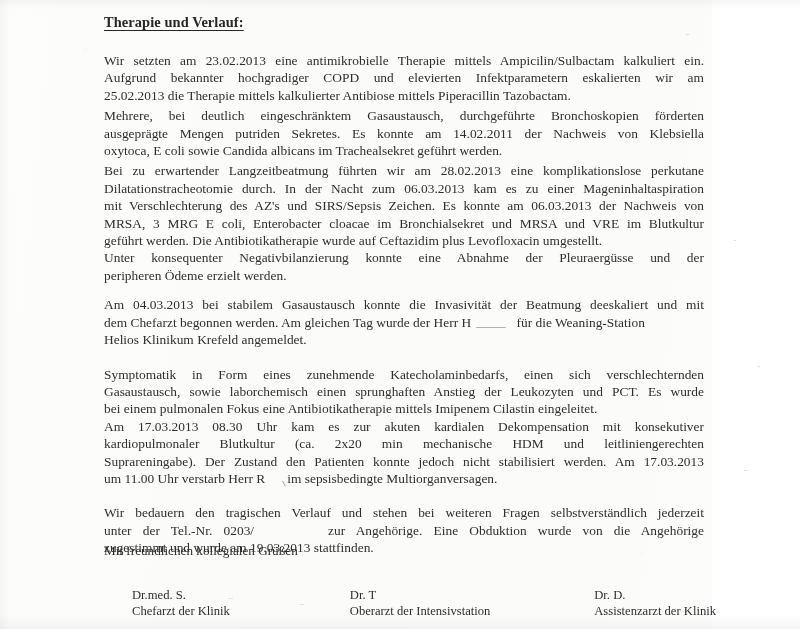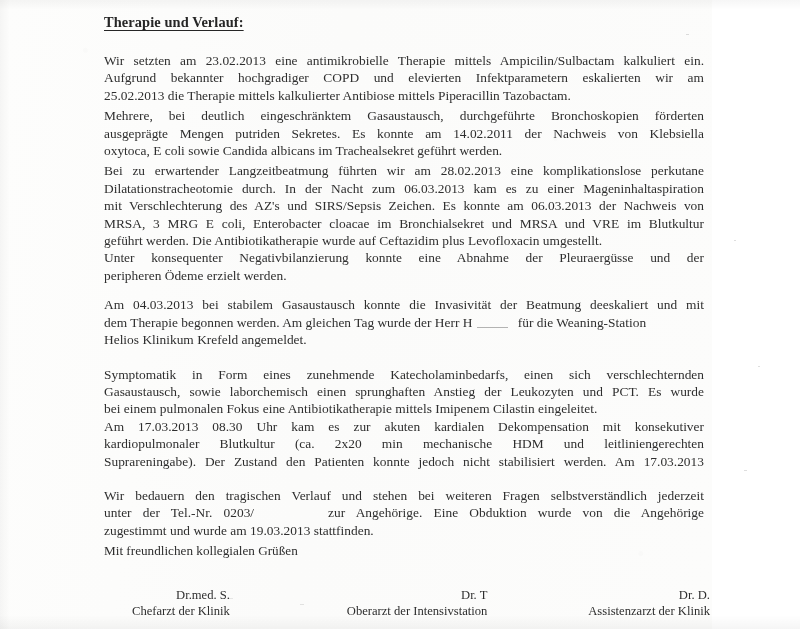--- a/index.html
+++ b/index.html
@@ -115,24 +115,24 @@
     position: absolute;
     left: 104px;
     top: 588px;
     width: 612px;
     display: flex;
     justify-content: space-between;
     font-size: 12.6px;
     color: #2e2e2e;
     line-height: 15.5px;
   }
-  .sig-col { text-align: right; white-space: nowrap; }
+  .sig-col { text-align: left; white-space: nowrap; }
   .sig-col.col-1 { margin-left: 28px; }
   .sig-col.col-2 { margin-left: 16px; }
-  .sig-col.col-3 { margin-right: 6px; }
+  .sig-col.col-3 { }
   .sig-name { display: block; }
   .sig-role { display: block; }
 
   
   .scan-edge-top {
     position: absolute; left: 0; top: 0; width: 800px; height: 10px;
     background: linear-gradient(180deg, rgba(0,0,0,0.035), rgba(0,0,0,0));
     pointer-events: none;
   }
   .scan-edge-left {
@@ -196,35 +196,36 @@
       <span class="ln">mit Verschlechterung des AZ's und SIRS/Sepsis Zeichen. Es konnte am 06.03.2013 der Nachweis von</span>
       <span class="ln">MRSA, 3 MRG E coli, Enterobacter cloacae im Bronchialsekret und MRSA und VRE im Blutkultur</span>
       <span class="ln nojust">geführt werden. Die Antibiotikatherapie wurde auf Ceftazidim plus Levofloxacin umgestellt.</span>
       <span class="ln">Unter konsequenter Negativbilanzierung konnte eine Abnahme der Pleuraergüsse und der</span>
       <span class="ln nojust">peripheren Ödeme erzielt werden.</span>
     </p>
     <div class="gap-md"></div>
 
     <p class="para">
       <span class="ln">Am 04.03.2013 bei stabilem Gasaustausch konnte die Invasivität der Beatmung deeskaliert und mit</span>
-      <span class="ln nojust"><span>dem Therapie begonnen werden. Am gleichen Tag wurde der Herr H</span><span class="redact wide"></span><span> für die Weaning-Station</span></span>
+      <span class="ln nojust"><span>dem Chefarzt begonnen werden. Am gleichen Tag wurde der Herr H</span><span class="redact wide"></span><span> für die Weaning-Station</span></span>
       <span class="ln nojust">Helios Klinikum Krefeld angemeldet.</span>
     </p>
     <div class="gap-lg"></div>
 
     <p class="para">
       <span class="ln">Symptomatik in Form eines zunehmende Katecholaminbedarfs, einen sich verschlechternden</span>
       <span class="ln">Gasaustausch, sowie laborchemisch einen sprunghaften Anstieg der Leukozyten und PCT. Es wurde</span>
       <span class="ln nojust">bei einem pulmonalen Fokus eine Antibiotikatherapie mittels Imipenem Cilastin eingeleitet.</span>
     </p>
 
     <p class="para">
       <span class="ln">Am 17.03.2013 08.30 Uhr kam es zur akuten kardialen Dekompensation mit konsekutiver</span>
       <span class="ln">kardiopulmonaler Blutkultur (ca. 2x20 min mechanische HDM und leitliniengerechten</span>
       <span class="ln">Suprareningabe). Der Zustand den Patienten konnte jedoch nicht stabilisiert werden. Am 17.03.2013</span>
+      <span class="ln nojust"><span>um 11.00 Uhr verstarb Herr R</span><span class="redact narrow tick"></span><span>im sepsisbedingte Multiorganversagen.</span></span>
     </p>
     <div class="gap-lg"></div>
 
     <p class="para">
       <span class="ln">Wir bedauern den tragischen Verlauf und stehen bei weiteren Fragen selbstverständlich jederzeit</span>
       <span class="ln"><span>unter der Tel.-Nr. 0203/</span><span class="redact phone"></span><span>zur Angehörige. Eine Obduktion wurde von die Angehörige</span></span>
       <span class="ln nojust">zugestimmt und wurde am 19.03.2013 stattfinden.</span>
     </p>
 
   </div>

